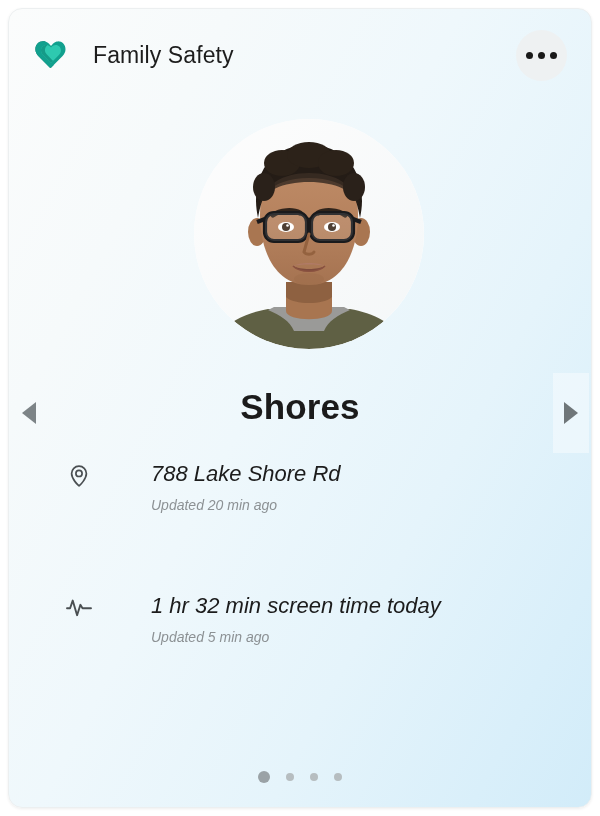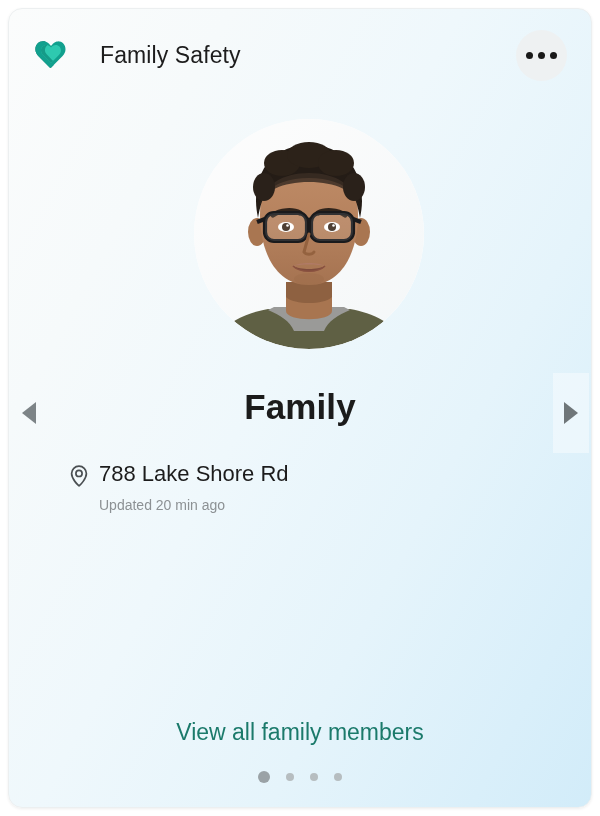--- a/index.html
+++ b/index.html
@@ -44,21 +44,21 @@
   #app-logo-icon {
     position: absolute;
     left: 25px;
     top: 29px;
     width: 34px;
     height: 34px;
   }
 
   #app-title {
     position: absolute;
-    left: 91px;
+    left: 84px;
     top: 30px;
     font-size: 23px;
     color: #1d1d1d;
     letter-spacing: .1px;
     line-height: 32px;
     white-space: nowrap;
   }
 
   #more-options-button {
     position: absolute;
@@ -120,21 +120,22 @@
 
   .detail-icon {
     position: absolute;
     left: 3px;
     top: 4px;
     width: 30px;
     height: 30px;
   }
 
   .detail-text {
-    margin-left: 38px;
+    margin-left: 90px;
+    font-style: italic;
   }
 
   .detail-primary {
     font-size: 22px;
     color: #1c1c1c;
     line-height: 33px;
     white-space: nowrap;
   }
 
   .detail-secondary {
@@ -299,37 +300,47 @@
 
         <path d="M99 147 C106 154 124 154 131 147 C124 151 106 151 99 147 Z" fill="#7d4a3c"></path>
         <path d="M99 147 C106 143 124 143 131 147 C124 145 106 145 99 147 Z" fill="#b07a66"></path>
         <path d="M99 147 C106 154 124 154 131 147" stroke="#8a5240" stroke-width="1.6" fill="none"></path>
 
         <ellipse cx="115" cy="160" rx="15" ry="6" fill="#9c6a48" opacity=".35"></ellipse>
       </g>
     </svg>
   </div>
 
-  <div id="member-name">Family</div>
+  <div id="member-name">Shores</div>
 
   <div class="detail-row" id="location-row">
     <span class="detail-icon">
       <svg viewBox="0 0 30 30" width="30" height="30" fill="none" stroke="#4a4f52" stroke-width="1.7">
         <path d="M15 5.2c-4.1 0-7.4 3.3-7.4 7.4 0 5.3 6.3 11.4 7.1 12.1.2.2.5.2.7 0 .8-.7 7-6.8 7-12.1 0-4.1-3.3-7.4-7.4-7.4z"></path>
         <circle cx="15" cy="12.4" r="3.1"></circle>
       </svg>
     </span>
     <div class="detail-text">
       <div class="detail-primary">788 Lake Shore Rd</div>
       <div class="detail-secondary">Updated 20 min ago</div>
     </div>
   </div>
 
-
-  <a id="view-all-link" href="#">View all family members</a>
+  <div class="detail-row" id="screentime-row">
+    <span class="detail-icon">
+      <svg viewBox="0 0 30 30" width="30" height="30" fill="none" stroke="#4a4f52" stroke-width="1.9" stroke-linecap="round" stroke-linejoin="round">
+        <path d="M3 15.2h3.1l2.6-7.6 4.4 14.6 3.3-10.4 2.1 3.4H27"></path>
+      </svg>
+    </span>
+    <div class="detail-text">
+      <div class="detail-primary">1 hr 32 min screen time today</div>
+      <div class="detail-secondary">Updated 5 min ago</div>
+    </div>
+  </div>
+
 
   <div id="pager-dots">
     <span class="pager-dot active"></span>
     <span class="pager-dot"></span>
     <span class="pager-dot"></span>
     <span class="pager-dot"></span>
   </div>
 
   <button class="carousel-arrow" id="prev-member-button">
     <span class="arrow-tri"></span>

